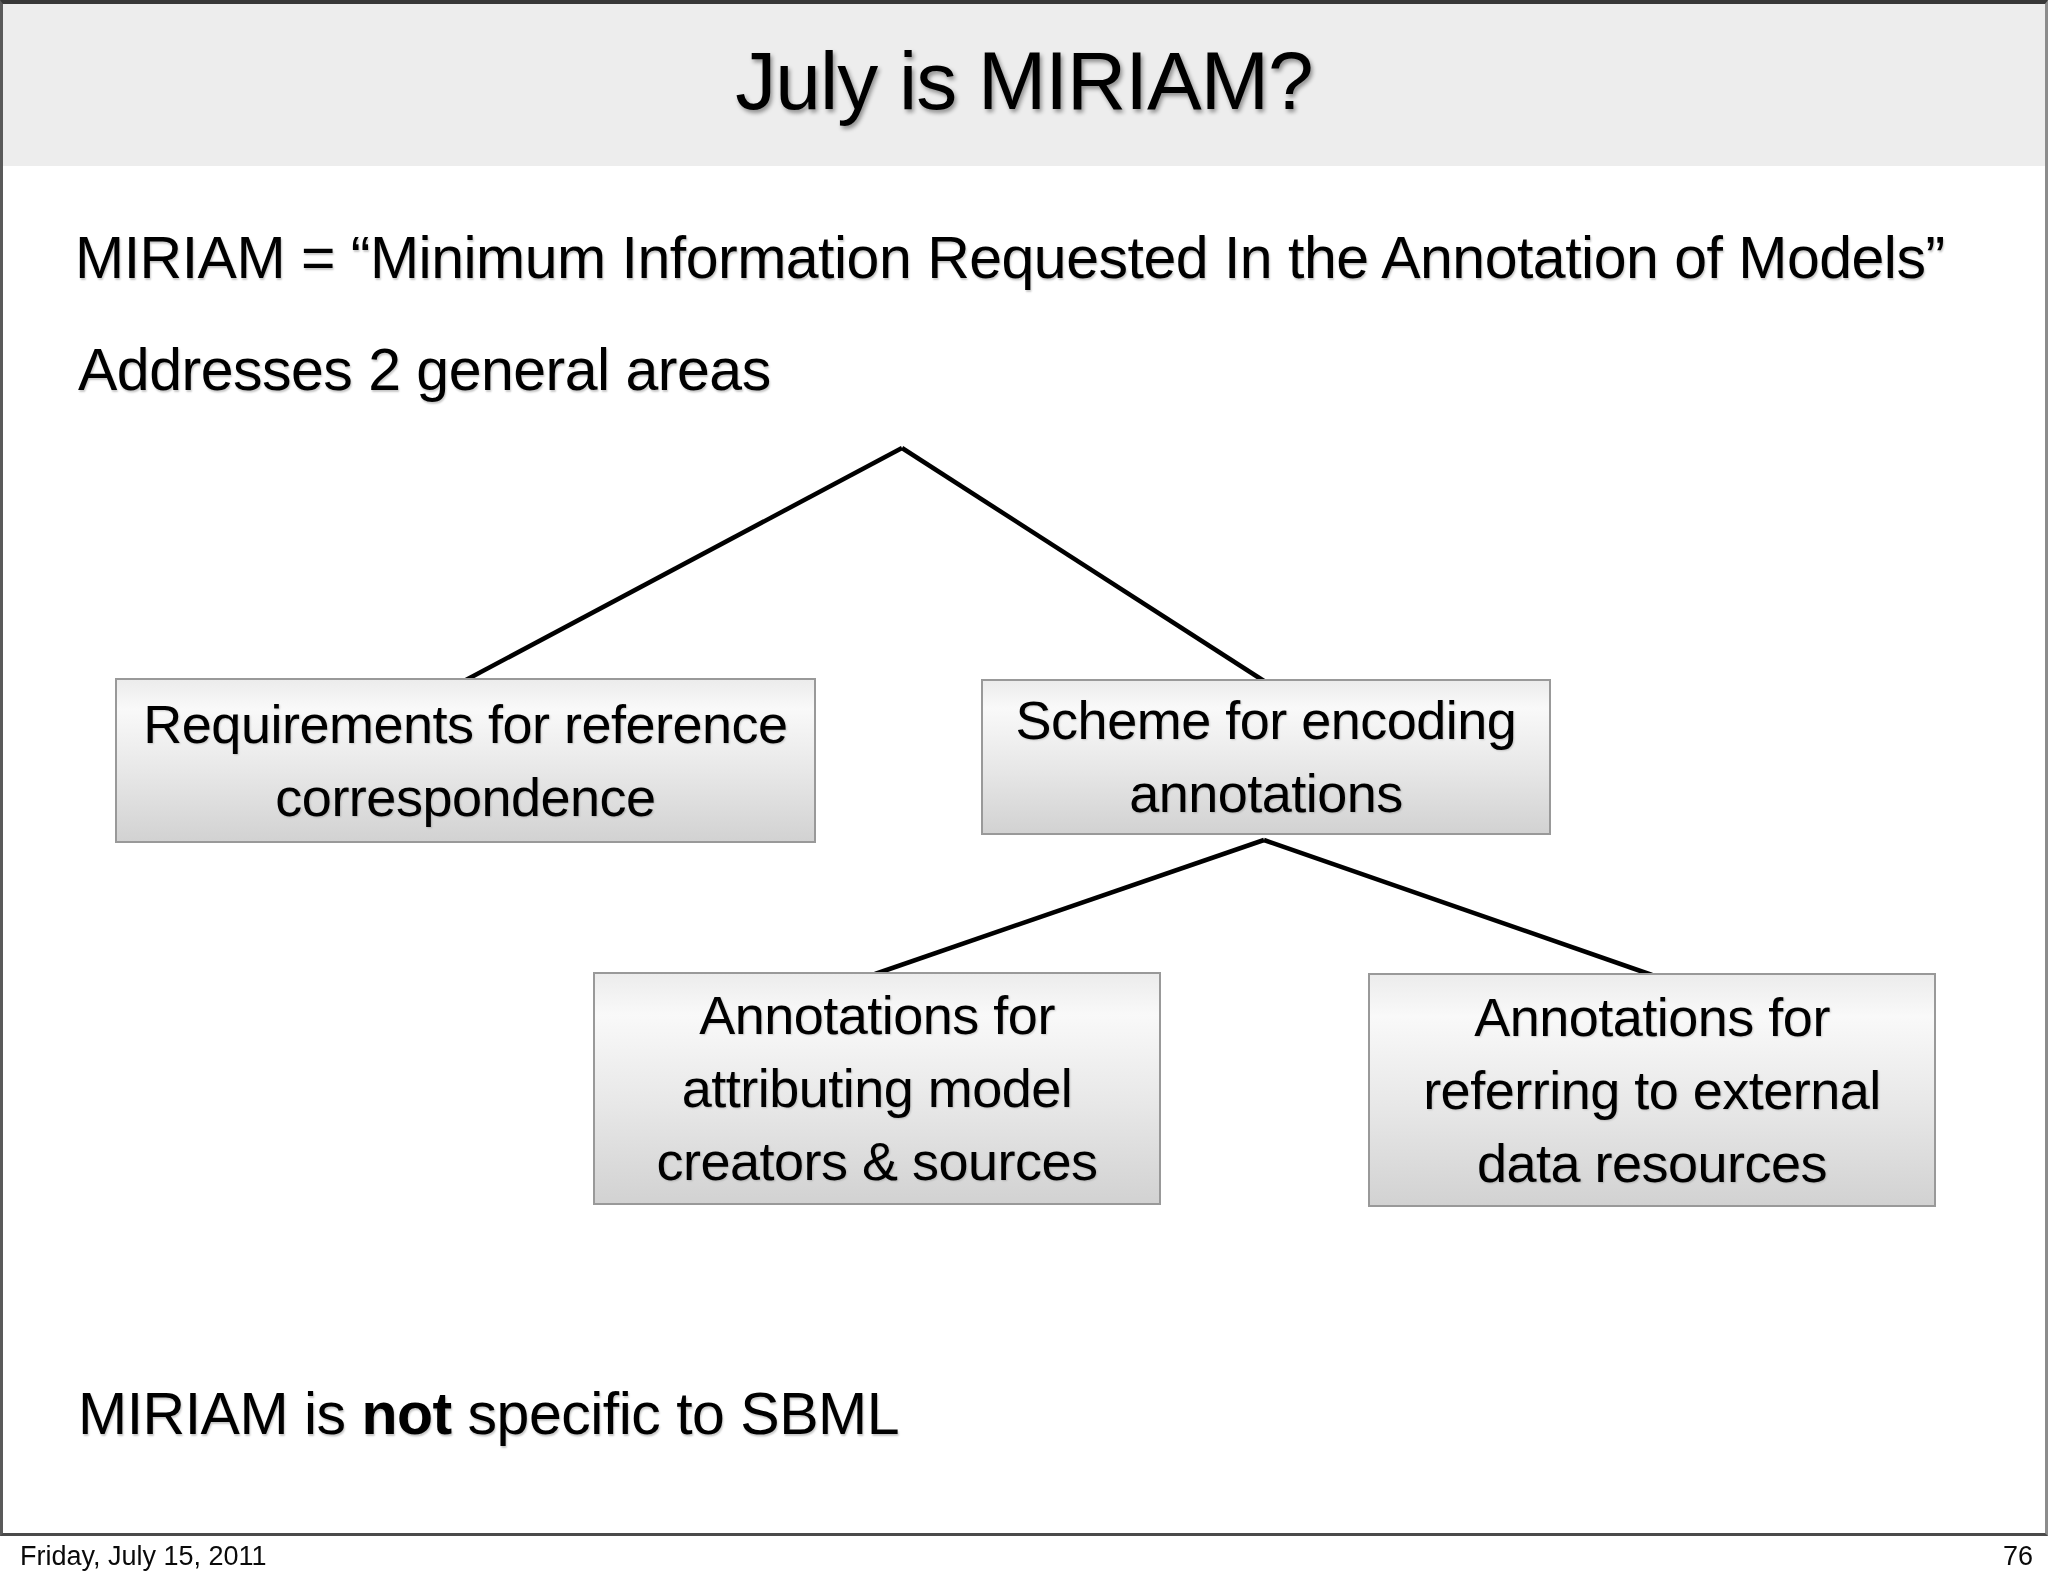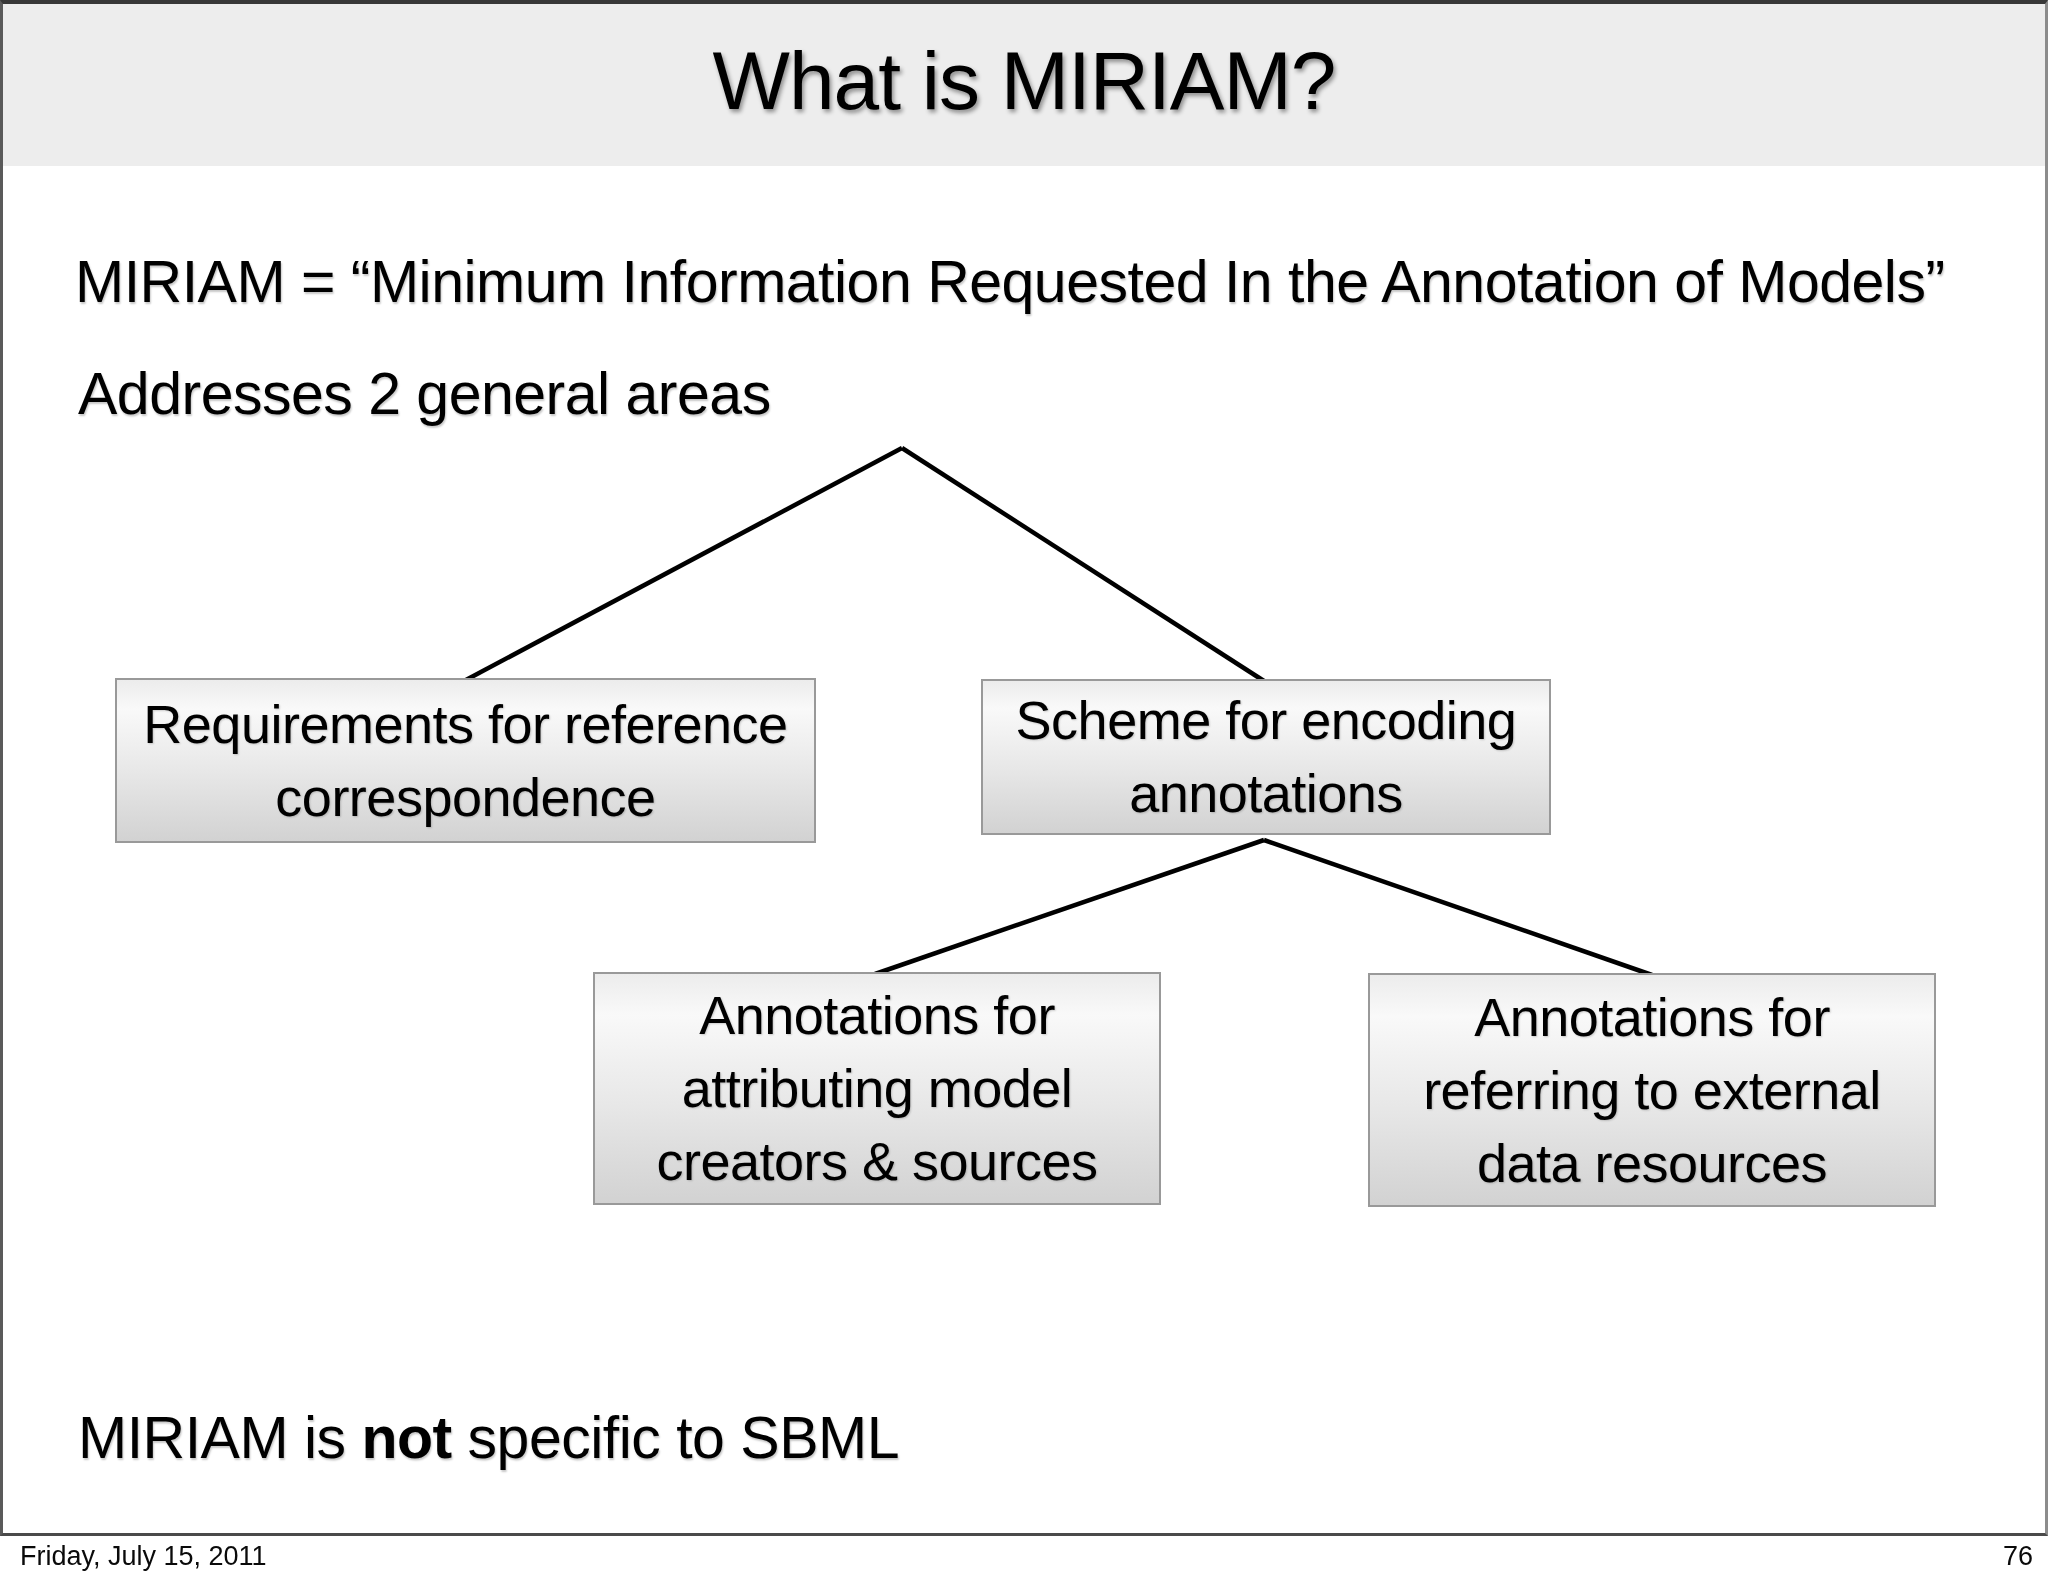--- a/index.html
+++ b/index.html
@@ -23,21 +23,20 @@
   }
   .slide-title{
     font-size:82px;font-weight:400;letter-spacing:-1px;
     text-shadow:2px 3px 4px rgba(0,0,0,0.40);
     white-space:nowrap;margin-top:-8px;
   }
   .body-line{
     position:absolute;white-space:nowrap;
     font-size:59px;line-height:72px;letter-spacing:-0.5px;
     text-shadow:1px 2px 2px rgba(0,0,0,0.22);
-    margin-top:24px;
   }
   .definition{left:72px;top:218px;}
   .subheading{left:75px;top:330px;}
   .note{left:75px;top:1374px;}
   .note b{font-weight:700;}
   .connectors{position:absolute;left:0;top:0;width:2048px;height:1536px;pointer-events:none;}
   .node{
     position:absolute;box-sizing:border-box;
     border:2px solid #999999;
     background:linear-gradient(180deg,#ececec 0%,#f9f9f9 18%,#e7e7e7 58%,#d2d2d2 100%);
@@ -57,21 +56,21 @@
     padding:0 15px 0 20px;
     font-size:27px;color:#0a0a0a;
   }
 </style>
 </head>
 <body>
 
 <div class="slide">
 
   <div class="slide-header">
-    <div class="slide-title">What is MIRIAM?</div>
+    <div class="slide-title">July is MIRIAM?</div>
   </div>
 
   <div class="body-line definition">MIRIAM = “Minimum Information Requested In the Annotation of Models”</div>
   <div class="body-line subheading">Addresses 2 general areas</div>
 
   <svg class="connectors" viewBox="0 0 2048 1536" xmlns="http://www.w3.org/2000/svg">
     <line x1="899" y1="444" x2="461" y2="677" stroke="#000" stroke-width="4.5"></line>
     <line x1="899" y1="444" x2="1261" y2="677" stroke="#000" stroke-width="4.5"></line>
     <line x1="1261" y1="836" x2="872" y2="970" stroke="#000" stroke-width="4.5"></line>
     <line x1="1261" y1="836" x2="1649" y2="971" stroke="#000" stroke-width="4.5"></line>

